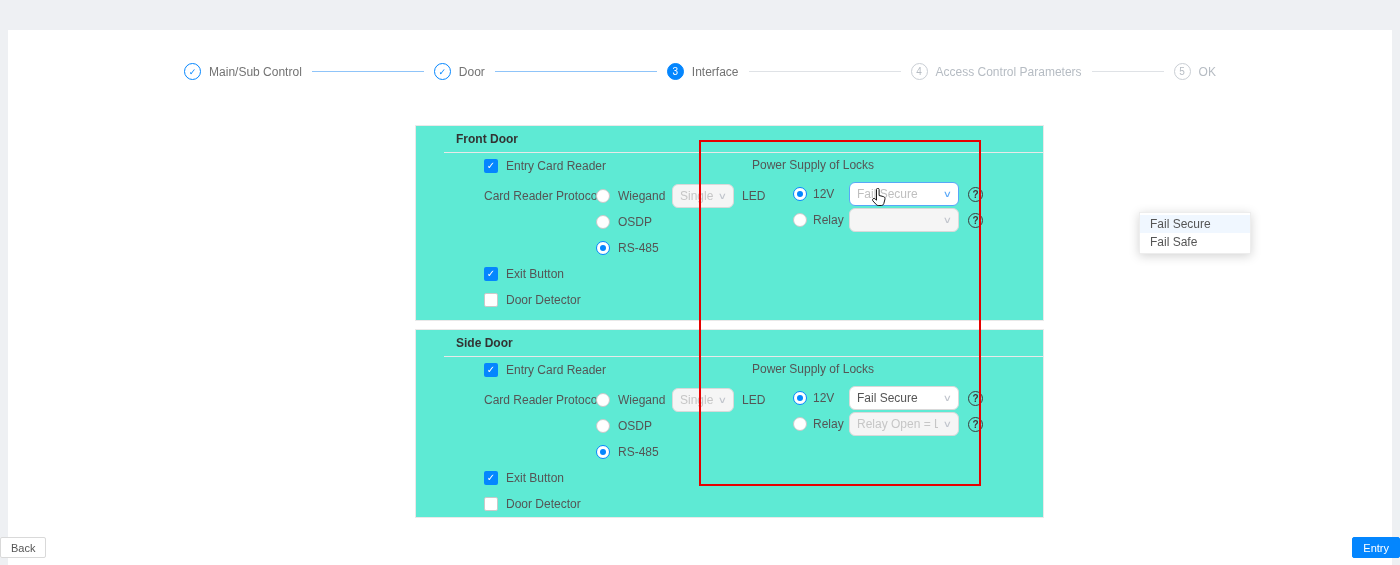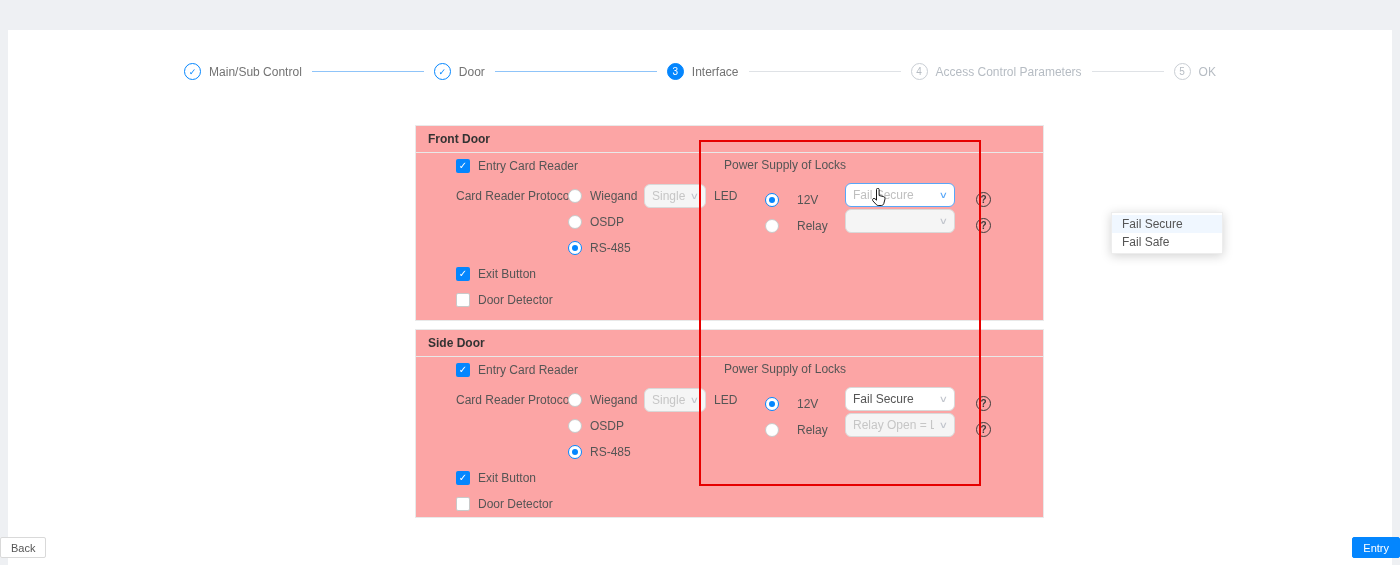--- a/index.html
+++ b/index.html
@@ -24,21 +24,21 @@
   .step-circle { width:17px; height:17px; border-radius:50%; border:1px solid #c9ced4; display:flex; align-items:center; justify-content:center; font-size:10px; color:#b6bcc3; background:#fff; flex:none; }
   .step.done .step-circle { border-color:#0486fe; color:#0486fe; font-size:9px; }
   .step.active .step-circle { background:#0486fe; border-color:#0486fe; color:#fff; }
   .step-label { margin-left:8px; font-size:12px; color:#737373; white-space:nowrap; }
   .step.pending .step-label { color:#b6bcc3; }
   .connector { height:1px; margin:0 10px; background:#dfe2e6; flex:none; }
   .connector.blue { background:#8fc4f9; }
   .c1 { width:112px; } .c2 { width:162px; } .c3 { width:152px; } .c4 { width:72px; }
 
   
-  .panel { position:absolute; left:415px; width:629px; background:#fca5a5; border:1px solid #e9e9e9; }
+  .panel { position:absolute; left:415px; width:629px; background:#5eead4; border:1px solid #e9e9e9;padding-left:28px; }
   #panel-front { top:125px; height:196px; }
   #panel-side  { top:329px; height:189px; }
   .panel-header { height:27px; line-height:26px; padding-left:12px; font-size:12px; font-weight:bold; color:#333; border-bottom:1px solid #e9e9e9; }
   .panel-body { position:relative; height:calc(100% - 27px); }
 
   .col-left { position:absolute; left:40px; top:6px; }
   .lbl { font-size:12px; color:#555; white-space:nowrap; }
   .cb-row { display:flex; align-items:center; gap:8px; height:14px; }
   .row-entry { margin-bottom:10px; }
   .row-exit { margin-top:6px; }
@@ -64,21 +64,21 @@
   .select.disabled { background:#f5f5f5; }
   .select.disabled .val { color:#c6c6c6; }
   .select.focused { border-color:#58a7f8; }
   .chev { color:#c0c4cc; font-size:9px; margin-left:6px; transform:scaleX(1.4); flex:none; }
   .select.focused .chev { color:#58a7f8; }
   .select.sm { width:62px; }
   .select.power { width:110px; }
 
   .col-right { position:absolute; left:291px; top:5px; }
   .power-title { font-size:12px; color:#555; margin:0 0 9px 17px; }
-  .power-row { display:flex; align-items:flex-end; height:26px; gap:18px; margin-left:58px; }
+  .power-row { display:flex; align-items:center; height:26px; gap:6px; margin-left:58px; }
   .p-label { width:30px; font-size:12px; color:#555; }
   .help { width:15px; height:15px; border-radius:50%; border:1.5px solid #3c3c3c; color:#3c3c3c; font-size:10px; font-weight:bold; display:flex; align-items:center; justify-content:center; margin-left:3px; flex:none; }
 
   .dropdown { position:absolute; left:404px; top:54px; width:112px; background:#fff; box-shadow:0 2px 10px rgba(0,0,0,.18); border:1px solid #ededed; padding:2px 0; z-index:20; }
   .dd-option { height:18px; line-height:18px; padding:0 10px; font-size:12px; color:#555; white-space:nowrap; }
   .dd-option.selected { background:#f0f7ff; }
 
   
   .annotation { position:absolute; left:699px; top:140px; width:282px; height:346px; border:2px solid #e60000; z-index:25; pointer-events:none; }
 

